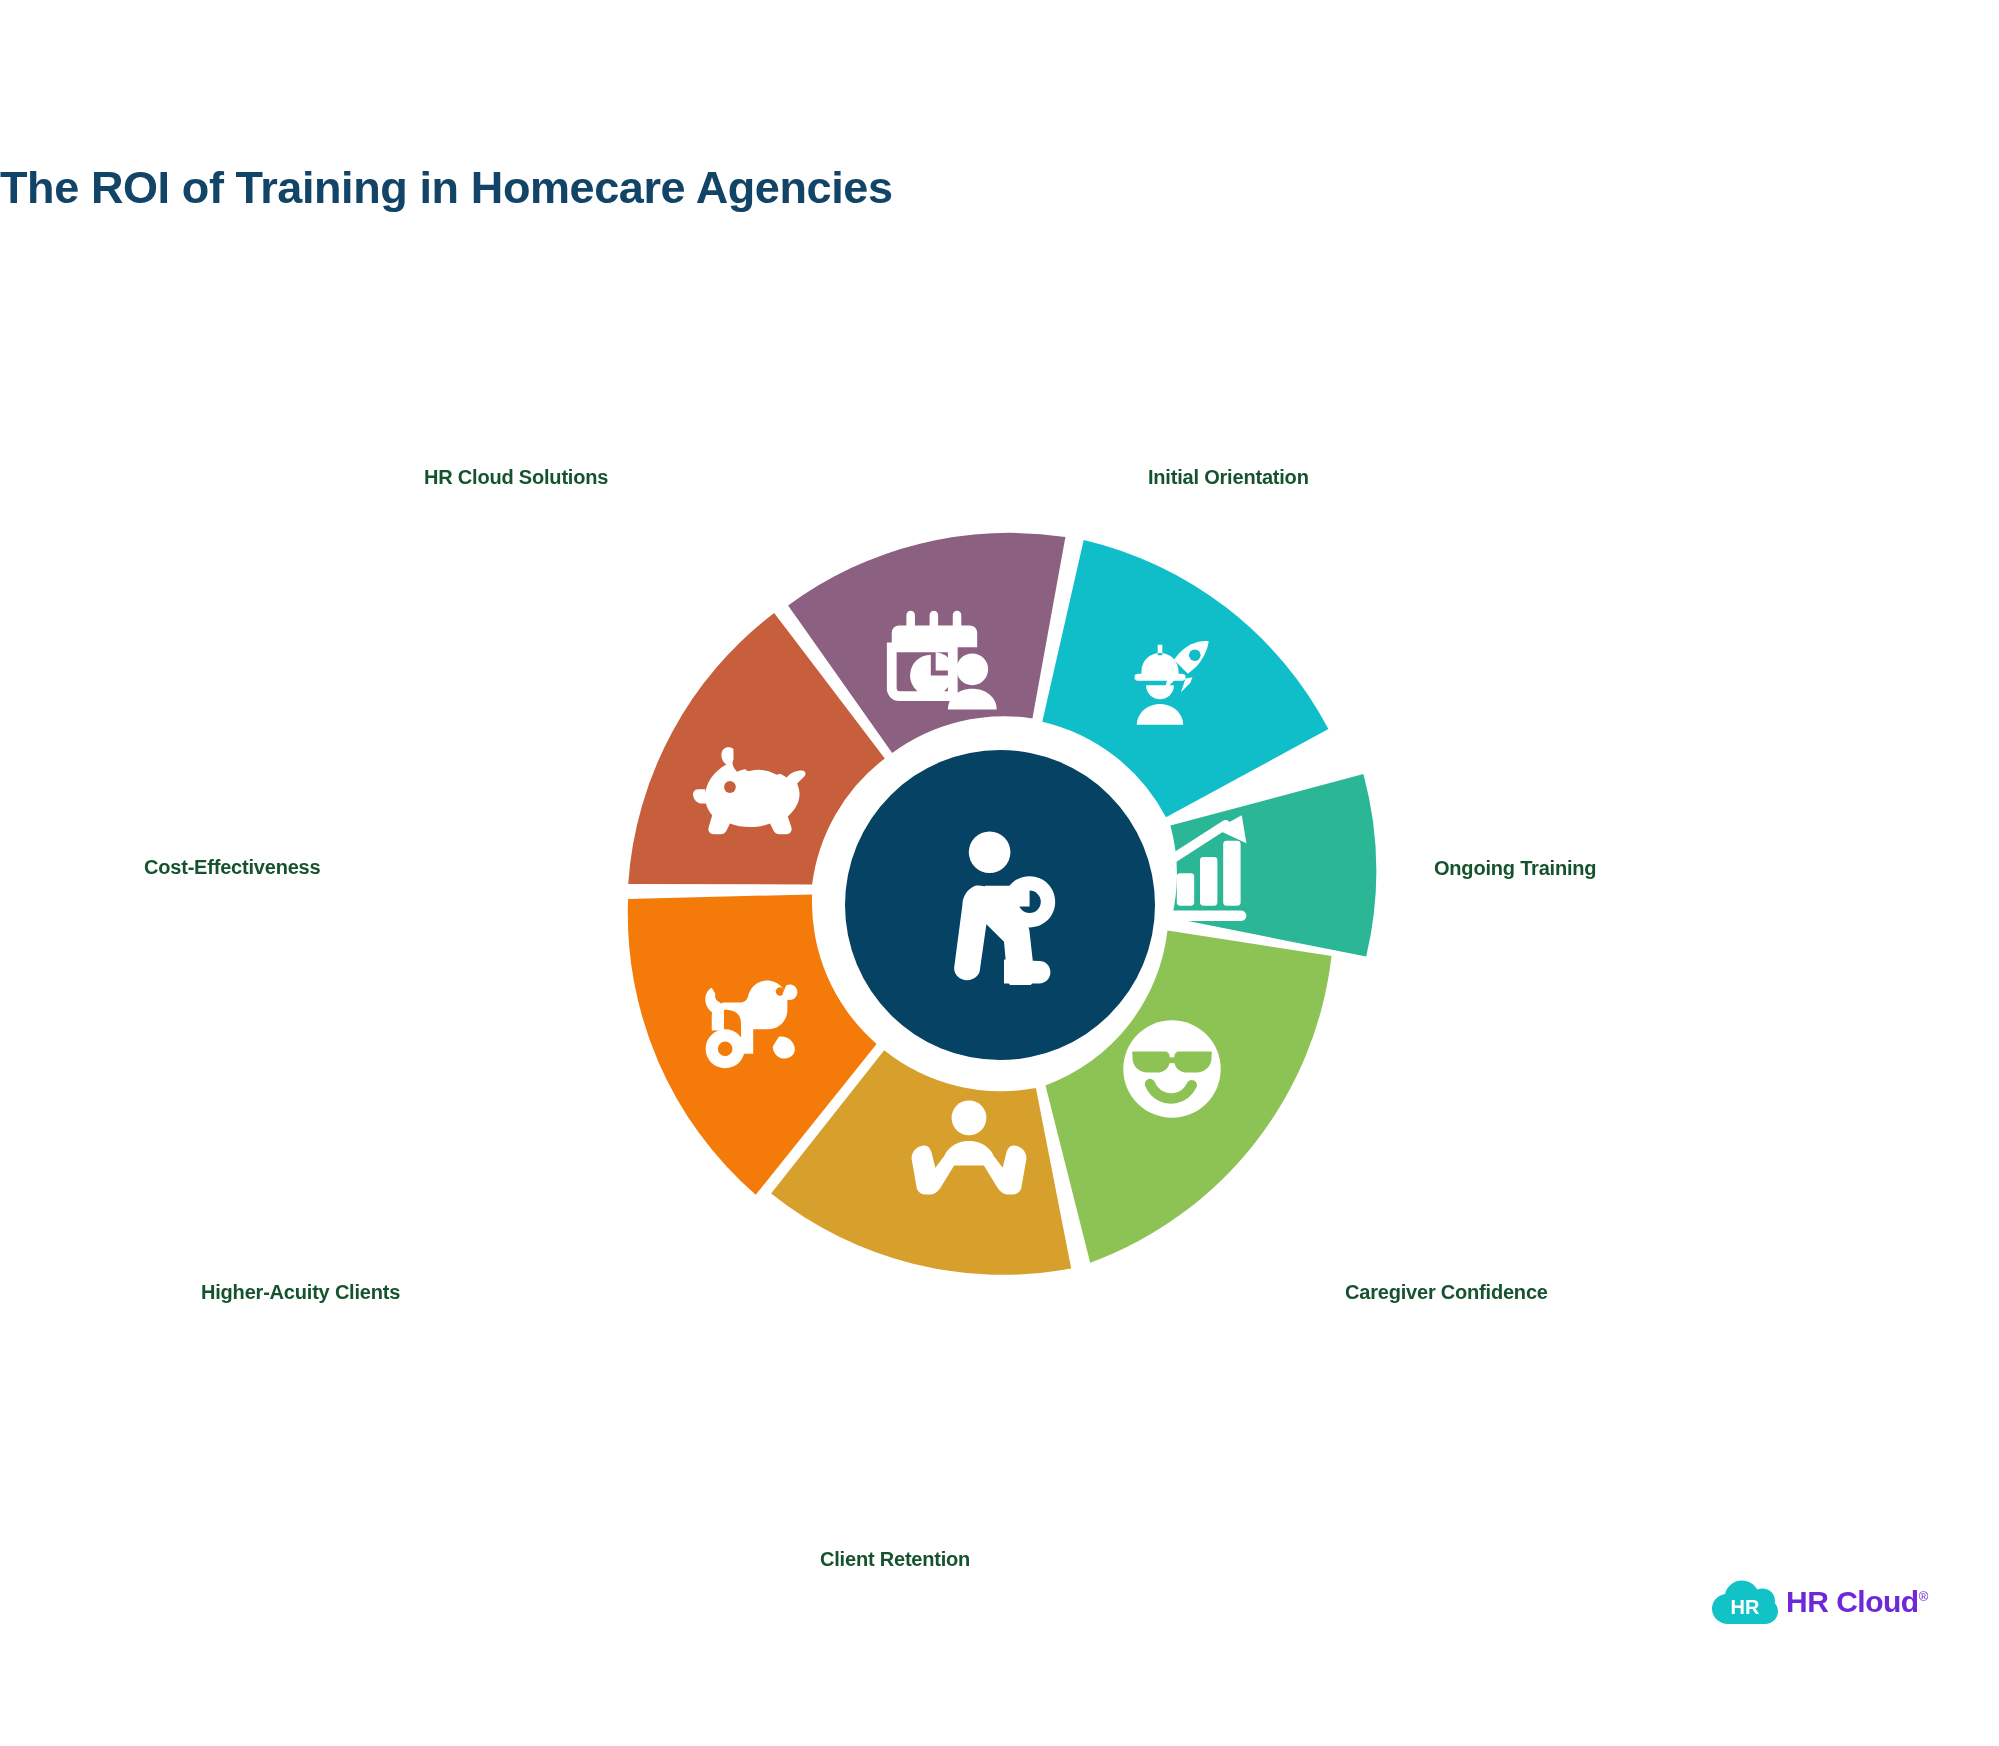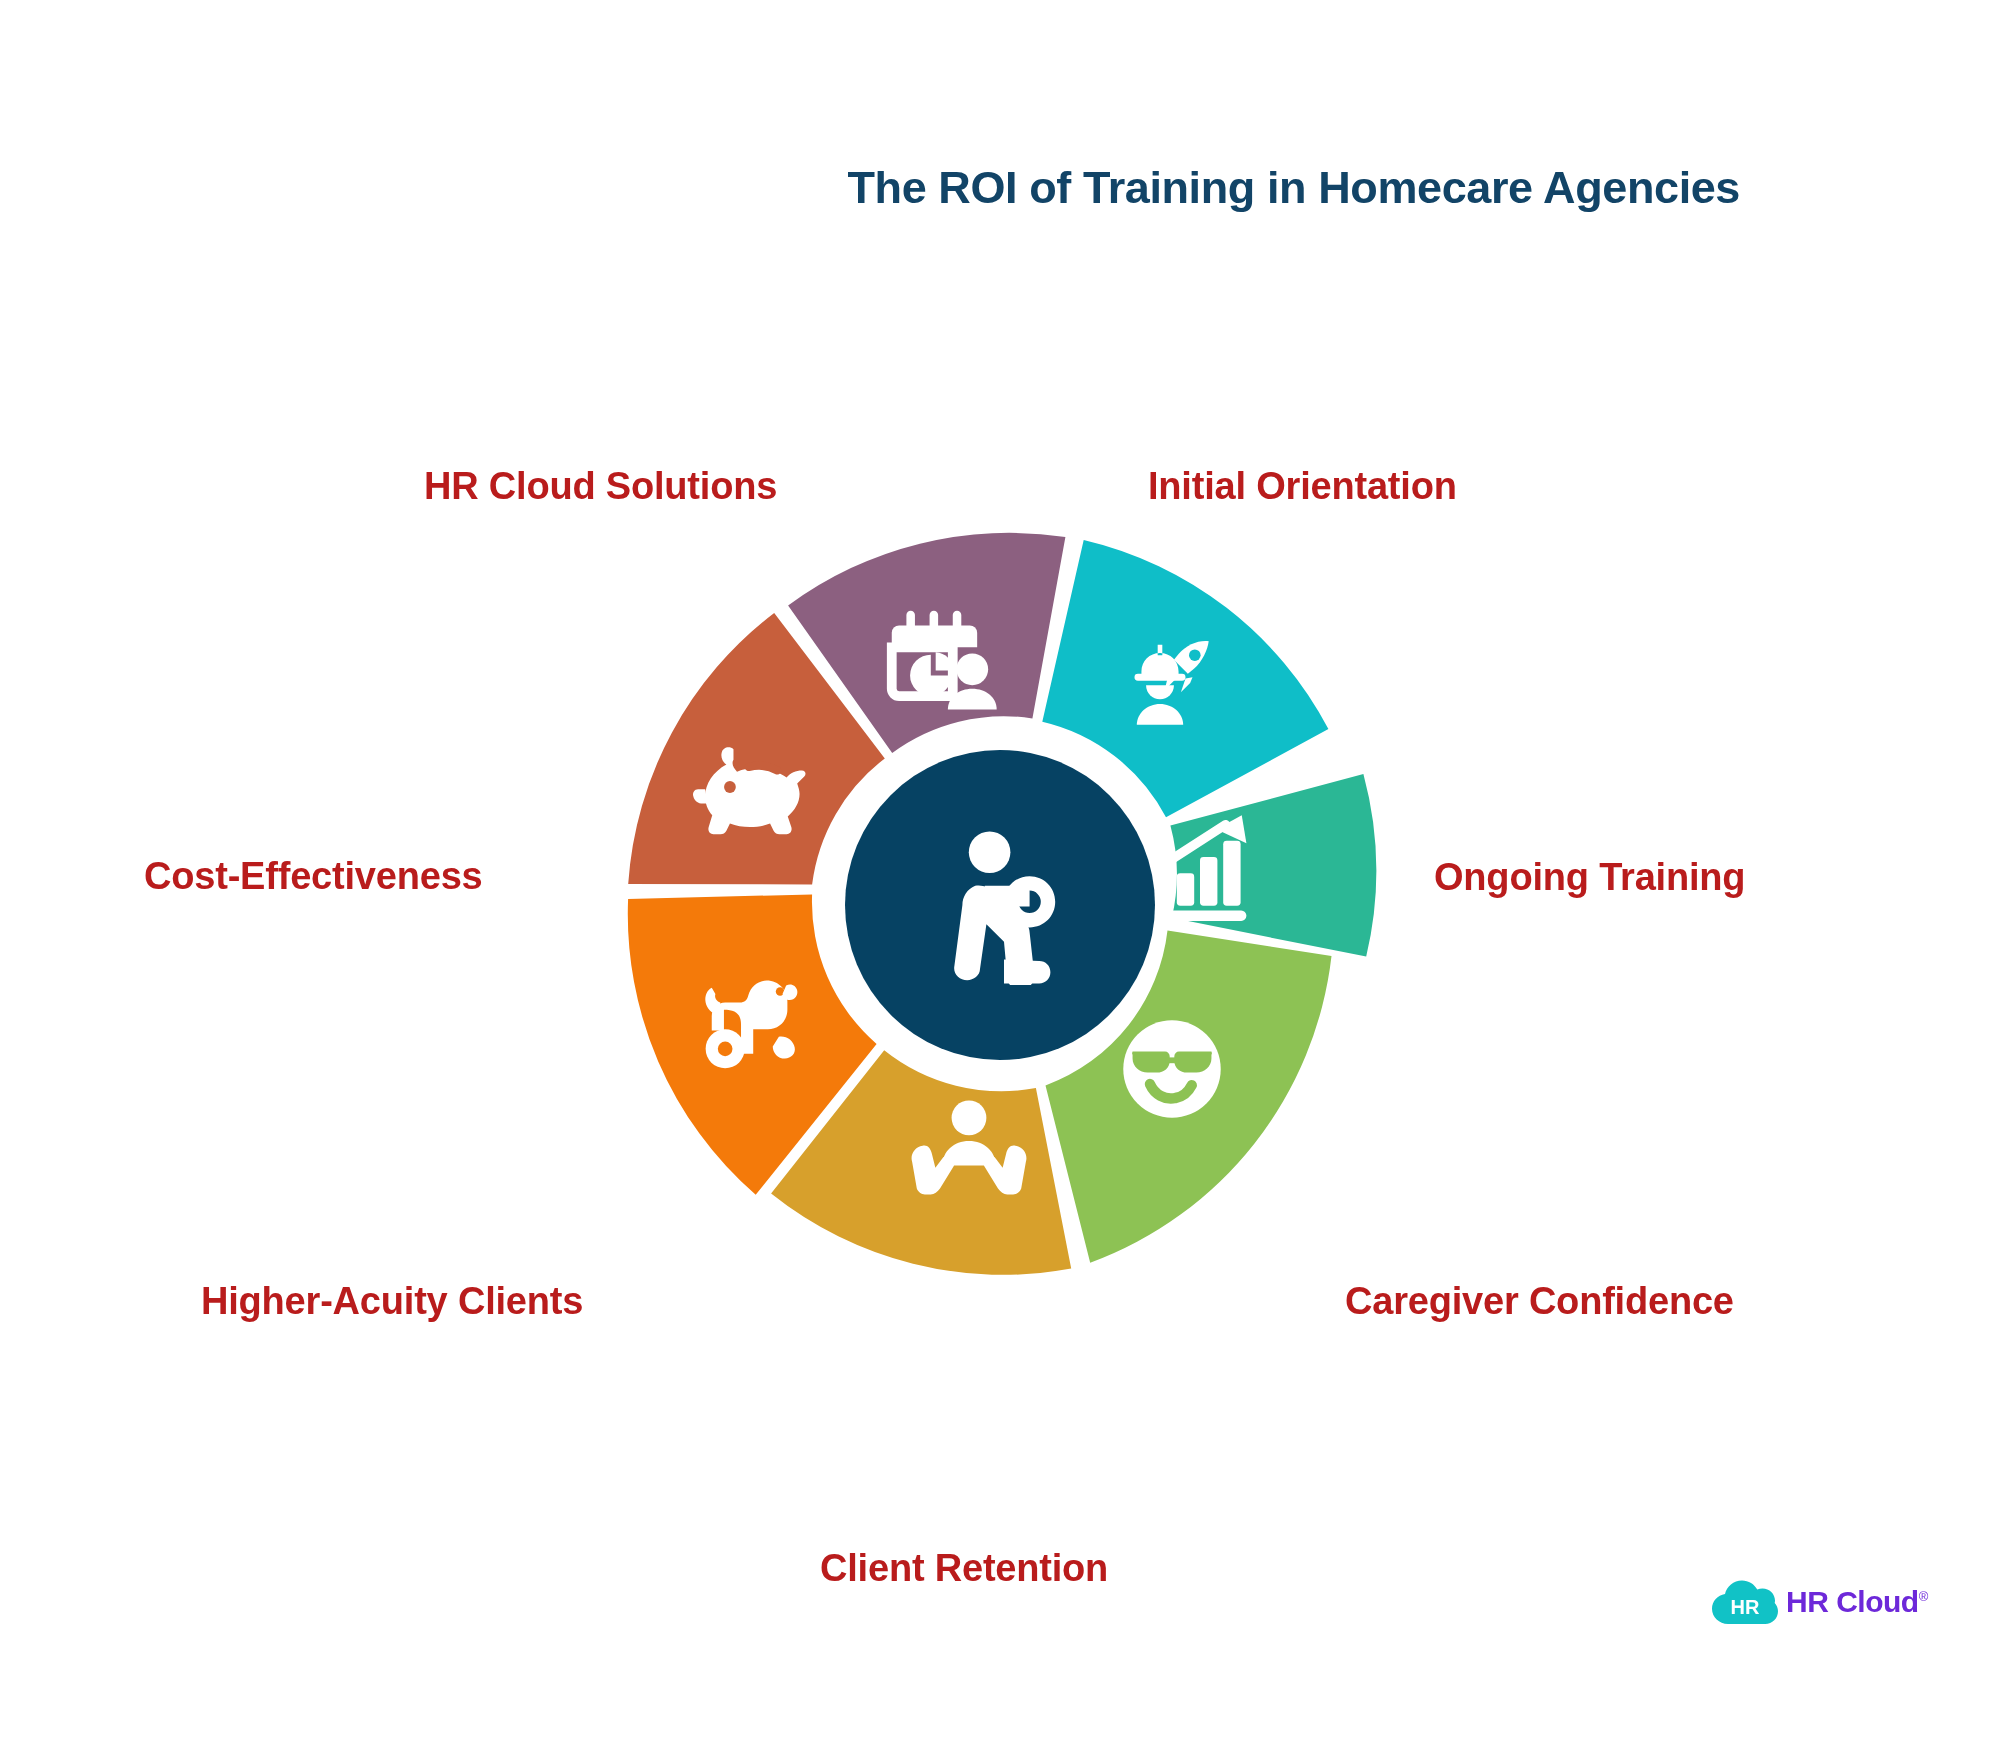--- a/index.html
+++ b/index.html
@@ -14,21 +14,21 @@
     overflow: hidden;
     font-family: "Liberation Sans", sans-serif;
     -webkit-font-smoothing: antialiased;
   }
 
   #page-title {
     position: absolute;
     top: 162px;
     left: 0;
     width: 1740px;
-    text-align: right;
+    text-align: left;
     font-size: 45px;
     font-weight: bold;
     letter-spacing: -0.4px;
     color: #124467;
     font-family: "Liberation Sans", sans-serif;
   }
 
   #wheel-wrap {
     position: absolute;
     left: 420px;
@@ -37,23 +37,23 @@
     height: 1000px;
   }
   #wheel-svg {
     display: block;
     width: 1160px;
     height: 1000px;
   }
 
   .seg-label {
     position: absolute;
-    font-size: 38px;
+    font-size: 20px;
     font-weight: bold;
-    color: #b91c1c;
+    color: #14532d;
     white-space: nowrap;
     letter-spacing: -0.2px;
     line-height: 1.1;
   }
   .lbl-initial-orientation   { left: 1148px; top: 466px; }
   .lbl-ongoing-training      { left: 1434px; top: 857px; text-align: center; }
   .lbl-caregiver-confidence  { left: 1345px; top: 1281px; }
   .lbl-client-retention      { left: 820px;  top: 1548px; text-align: right; }
   .lbl-higher-acuity-clients { left: 201px;  top: 1281px; }
   .lbl-cost-effectiveness    { left: 144px;  top: 856px; text-align: center; }

